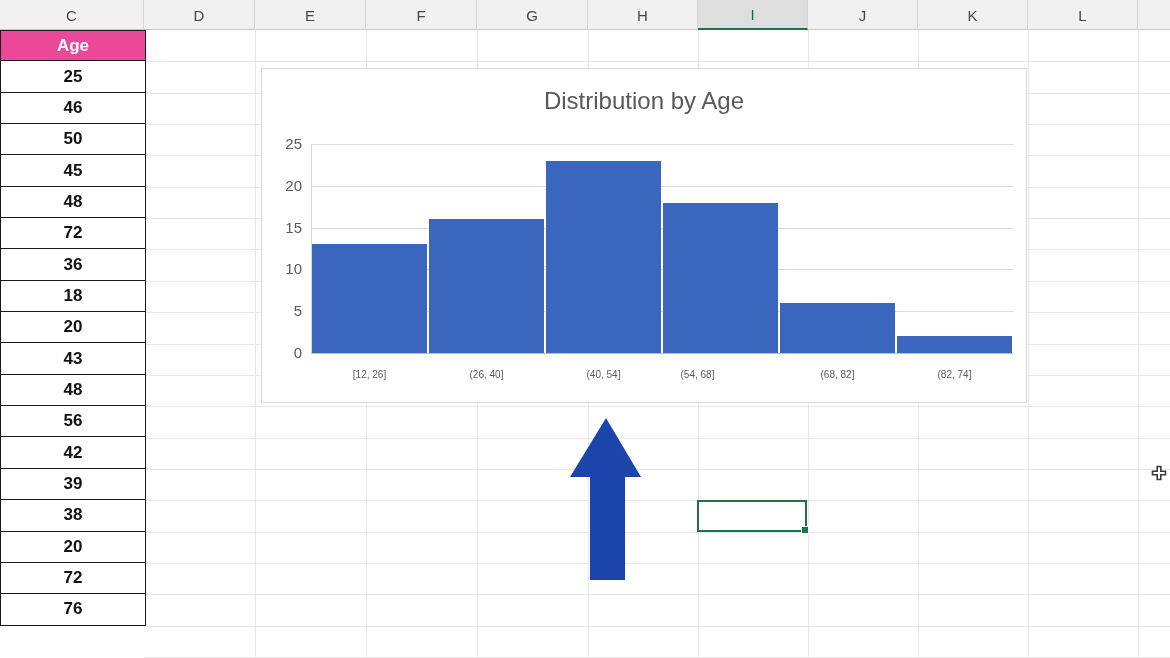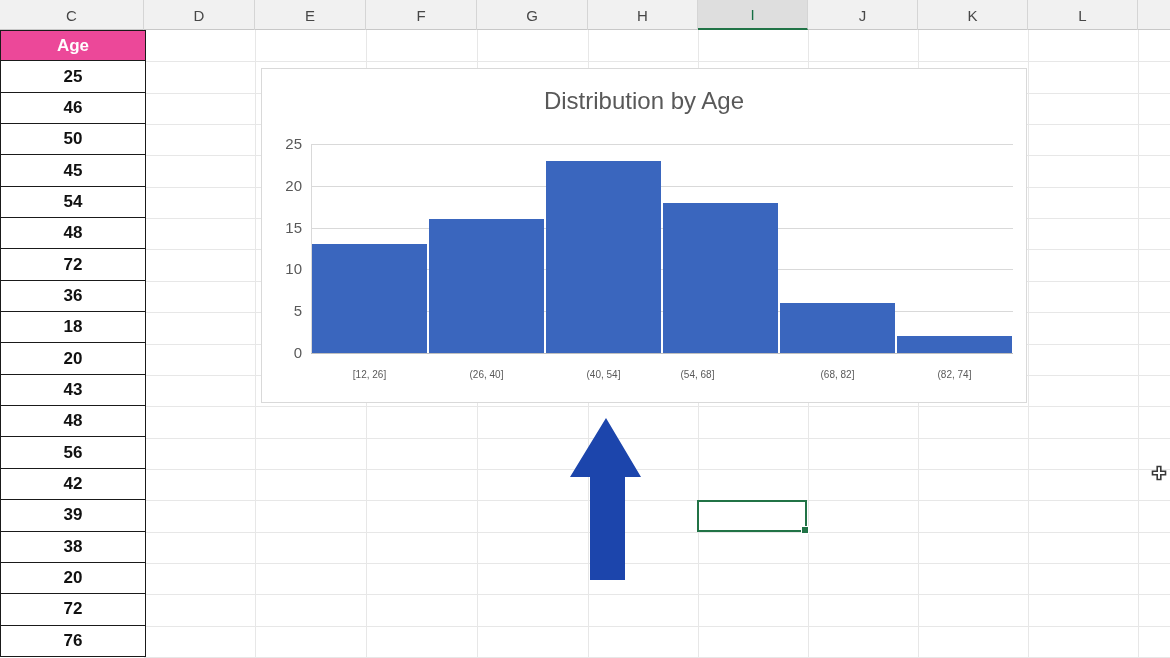--- a/index.html
+++ b/index.html
@@ -89,21 +89,20 @@
       <div class="col-head" style="left: 918px; width: 110px;">K</div>
       <div class="col-head" style="left: 1028px; width: 110px;">L</div>
     </div>
 
   <div id="age-table">
       <div class="age-cell header" style="height: 31.35px; background: #ec4899; color: rgb(255, 255, 255);">Age</div>
       <div class="age-cell" style="height: 31.35px;">25</div>
       <div class="age-cell" style="height: 31.35px;">46</div>
       <div class="age-cell" style="height: 31.35px;">50</div>
       <div class="age-cell" style="height: 31.35px;">45</div>
-      <div class="age-cell" style="height: 31.35px;">54</div>
       <div class="age-cell" style="height: 31.35px;">48</div>
       <div class="age-cell" style="height: 31.35px;">72</div>
       <div class="age-cell" style="height: 31.35px;">36</div>
       <div class="age-cell" style="height: 31.35px;">18</div>
       <div class="age-cell" style="height: 31.35px;">20</div>
       <div class="age-cell" style="height: 31.35px;">43</div>
       <div class="age-cell" style="height: 31.35px;">48</div>
       <div class="age-cell" style="height: 31.35px;">56</div>
       <div class="age-cell" style="height: 31.35px;">42</div>
       <div class="age-cell" style="height: 31.35px;">39</div>

